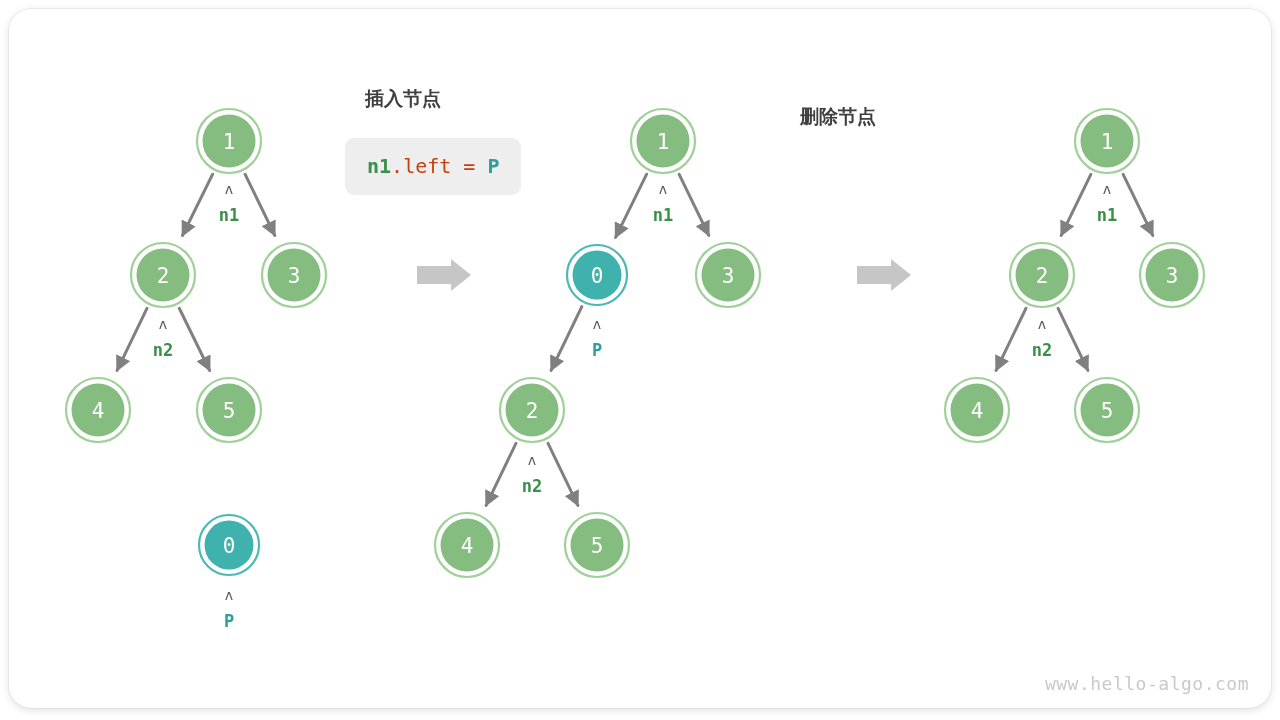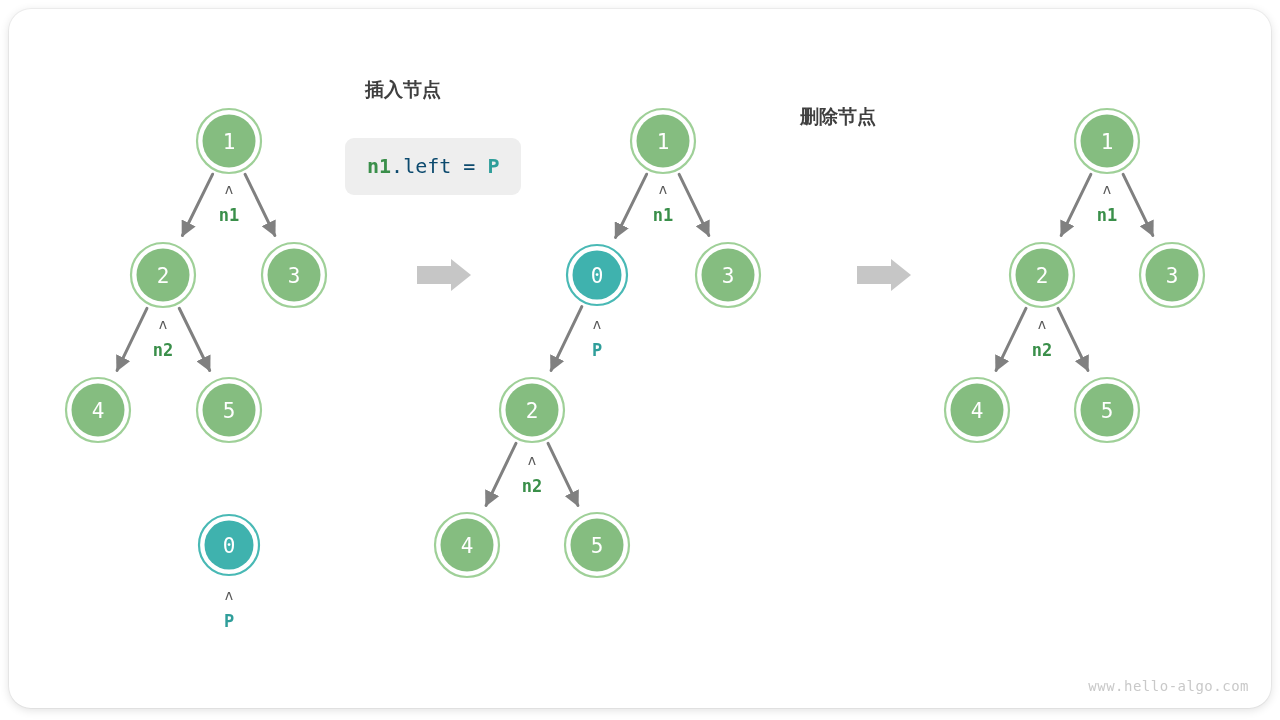--- a/index.html
+++ b/index.html
@@ -67,27 +67,27 @@
     padding: 13px 22px;
     font-family: "DejaVu Sans Mono", monospace;
     font-size: 20px;
     line-height: 31px;
     color: #333333;
     white-space: nowrap;
   }
   .code-line { display: block; }
   .tok-id-green { color: #3a8f4a; font-weight: bold; }
   .tok-id-teal  { color: #2f9e9a; font-weight: bold; }
-  .tok-plain    { color: #0c4a6e; }
+  .tok-plain    { color: #c2410c; }
   .watermark {
     position: absolute;
     right: 31px;
     bottom: 26px;
     font-family: "DejaVu Sans Mono", monospace;
-    font-size: 14px;
+    font-size: 18px;
     color: #c9c9c9;
     letter-spacing: 0.5px;
   }
 </style>
 </head>
 <body>
 
 <div id="stage">
   <div id="card"></div>
 
@@ -216,21 +216,21 @@
         <text x="597" y="350" class="ptr-label" fill="#2f9e9a">P</text>
         <text x="532" y="460" class="caret">ʌ</text>
         <text x="532" y="486" class="ptr-label" fill="#3a8f4a">n2</text>
         <text x="1107" y="189" class="caret">ʌ</text>
         <text x="1107" y="215" class="ptr-label" fill="#3a8f4a">n1</text>
         <text x="1042" y="324" class="caret">ʌ</text>
         <text x="1042" y="350" class="ptr-label" fill="#3a8f4a">n2</text>
       </g>
   </svg>
 
-  <div class="panel-title" style="left:365px; top:77px;">插入节点</div>
+  <div class="panel-title" style="left:365px; top:86px;">插入节点</div>
   <div class="panel-title" style="left:800px; top:104px;">删除节点</div>
 
   <div class="code-box" id="code-insert" style="left:345px; top:138px;">
       <span class="code-line"><span class="tok-id-green">n1</span><span class="tok-plain">.left = </span><span class="tok-id-teal">P</span></span>
     </div>
 
   <div class="watermark">www.hello-algo.com</div>
 </div>
 
 </body></html>

